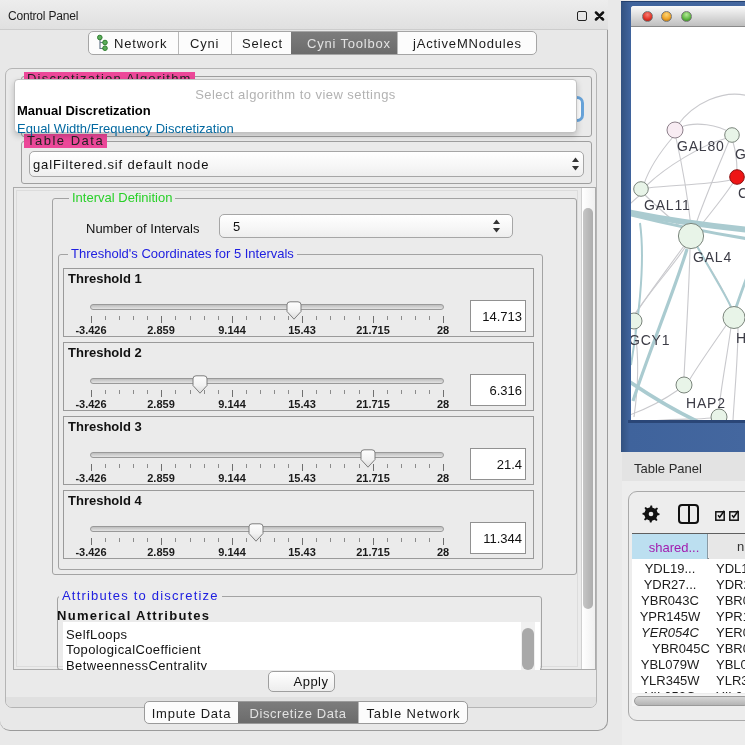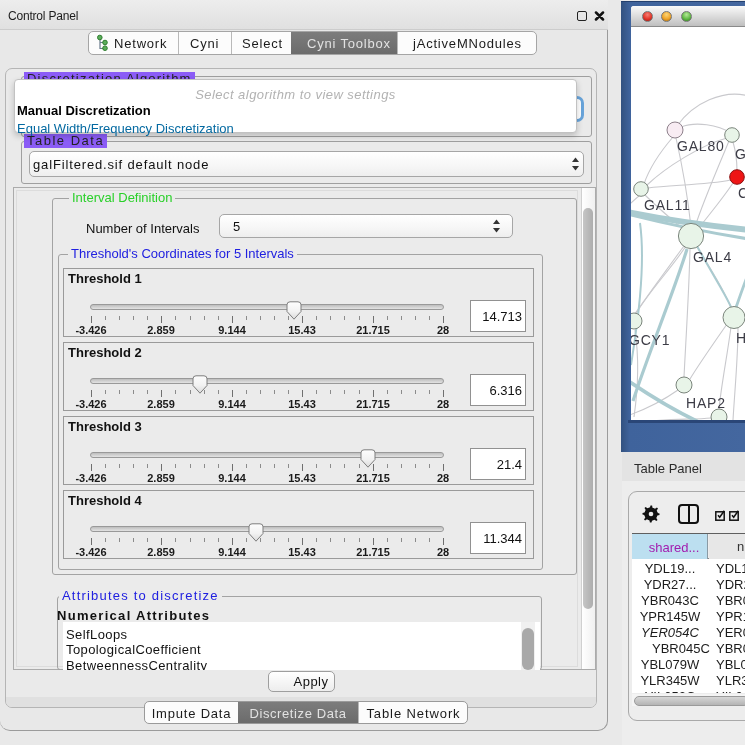--- a/index.html
+++ b/index.html
@@ -1,19 +1,19 @@
 <!DOCTYPE html>
 <html><head><meta charset="utf-8">
 <style>
 * { margin:0; padding:0; box-sizing:border-box; }
 html,body { width:745px; height:745px; background:#e9e9e9; font-family:"Liberation Sans", sans-serif; overflow:hidden; }
 .abs { position:absolute; }
 #stage { position:relative; width:745px; height:745px; overflow:hidden; }
 .grp { position:absolute; border:1px solid #9f9f9f; border-radius:3px; }
-.gtitle { position:absolute; font-size:13px; padding:0 3px; background:#8b5cf6; line-height:14px; }
+.gtitle { position:absolute; font-size:13px; padding:0 3px; background:#ec4899; line-height:14px; }
 .combo { position:absolute; background:linear-gradient(#ffffff,#f6f6f6 60%,#eeeeee); border:1px solid #a6a6a6; border-radius:5px; font-size:13px; color:#111; }
 </style></head>
 <body>
 <div id="stage">
 
 <div class="abs" style="left:0;top:0;width:608px;height:731px;background:#e8e8e8;border-right:1px solid #9b9b9b;border-bottom:1px solid #9b9b9b;border-radius:0 0 10px 10px;"></div>
 <div class="abs" style="left:0;top:0;width:608px;height:30px;background:linear-gradient(#ededed,#e0e0e0);border-bottom:1px solid #cccccc;"></div>
 <div class="abs" style="left:8px;top:9px;font-size:12px;color:#1c1c1c;letter-spacing:-0.2px;">Control Panel</div>
 <div class="abs" style="left:577px;top:11px;width:10px;height:10px;border:1.5px solid #222;border-radius:2px;"></div>
 <svg class="abs" style="left:594px;top:11px;" width="11" height="10" viewBox="0 0 11 10">
@@ -169,21 +169,21 @@
 <div class="abs" style="left:6px;top:697px;width:590px;height:10px;background:#e0e0e0;border-radius:0 0 6px 6px;"></div>
 <div class="abs" style="left:144px;top:701px;width:324px;height:23px;background:#fcfcfc;border:1px solid #9a9a9a;border-radius:5px;overflow:hidden;">
       <div style="position:absolute;left:93px;top:0;width:1px;height:23px;background:#b9b9b9;"></div>
       <div style="position:absolute;left:93px;top:0;width:120px;height:23px;background:linear-gradient(#7c7c7c,#6a6a6a);"></div>
       <div style="position:absolute;left:213px;top:0;width:1px;height:23px;background:#b9b9b9;"></div>
       <div style="position:absolute;left:0;top:4px;width:93px;text-align:center;font-size:13px;letter-spacing:0.8px;color:#1b1b1b;">Impute Data</div>
       <div style="position:absolute;left:93px;top:4px;width:120px;text-align:center;font-size:13px;letter-spacing:0.6px;color:#e2e2e2;">Discretize Data</div>
       <div style="position:absolute;left:213px;top:4px;width:111px;text-align:center;font-size:13px;letter-spacing:0.9px;color:#1b1b1b;">Table Network</div>
     </div>
 <div class="abs" style="left:14px;top:79px;width:563px;height:54px;background:#fff;border:1px solid #c2c2c2;border-radius:4px;box-shadow:0 3px 6px rgba(0,0,0,0.2);z-index:50;">
-      <div style="position:absolute;left:0;top:7px;width:100%;text-align:center;font-size:13px;letter-spacing:0.45px;color:#b2b2b2;font-style:italic;">Select algorithm to view settings</div>
+      <div style="position:absolute;left:0;top:7px;width:100%;text-align:center;font-size:13px;letter-spacing:0.45px;color:#b2b2b2;">Select algorithm to view settings</div>
       <div style="position:absolute;left:2px;top:23px;font-size:13px;font-weight:bold;color:#000;">Manual Discretization</div>
       <div style="position:absolute;left:2px;top:41px;font-size:13px;color:#0369a1;">Equal Width/Frequency Discretization</div>
     </div>
 <div class="abs" style="left:621px;top:1px;width:124px;height:451px;background:linear-gradient(90deg,#32517f 0,#3f639c 9px,#44679f 100%);border-top:1px solid #24406e;"></div>
 <div class="abs" style="left:628px;top:420px;width:117px;height:3px;background:#2a4677;"></div>
 <div class="abs" style="left:631px;top:6px;width:114px;height:414px;background:#fff;border-radius:3px 0 0 0;overflow:hidden;">
       <div style="position:absolute;left:0;top:0;width:114px;height:21px;background:linear-gradient(#fafafa,#bfbfbf);border-bottom:1px solid #8a8a8a;"></div>
     </div>
 <div class="abs" style="left:641.5px;top:11px;width:11px;height:11px;border-radius:50%;background:radial-gradient(circle at 50% 30%, #f57f74 0, #e3362a 55%, #9c120b 100%);border:0.5px solid #777;"></div>
 <div class="abs" style="left:661.0px;top:11px;width:11px;height:11px;border-radius:50%;background:radial-gradient(circle at 50% 30%, #fbd578 0, #f0a429 55%, #a66a08 100%);border:0.5px solid #777;"></div>

